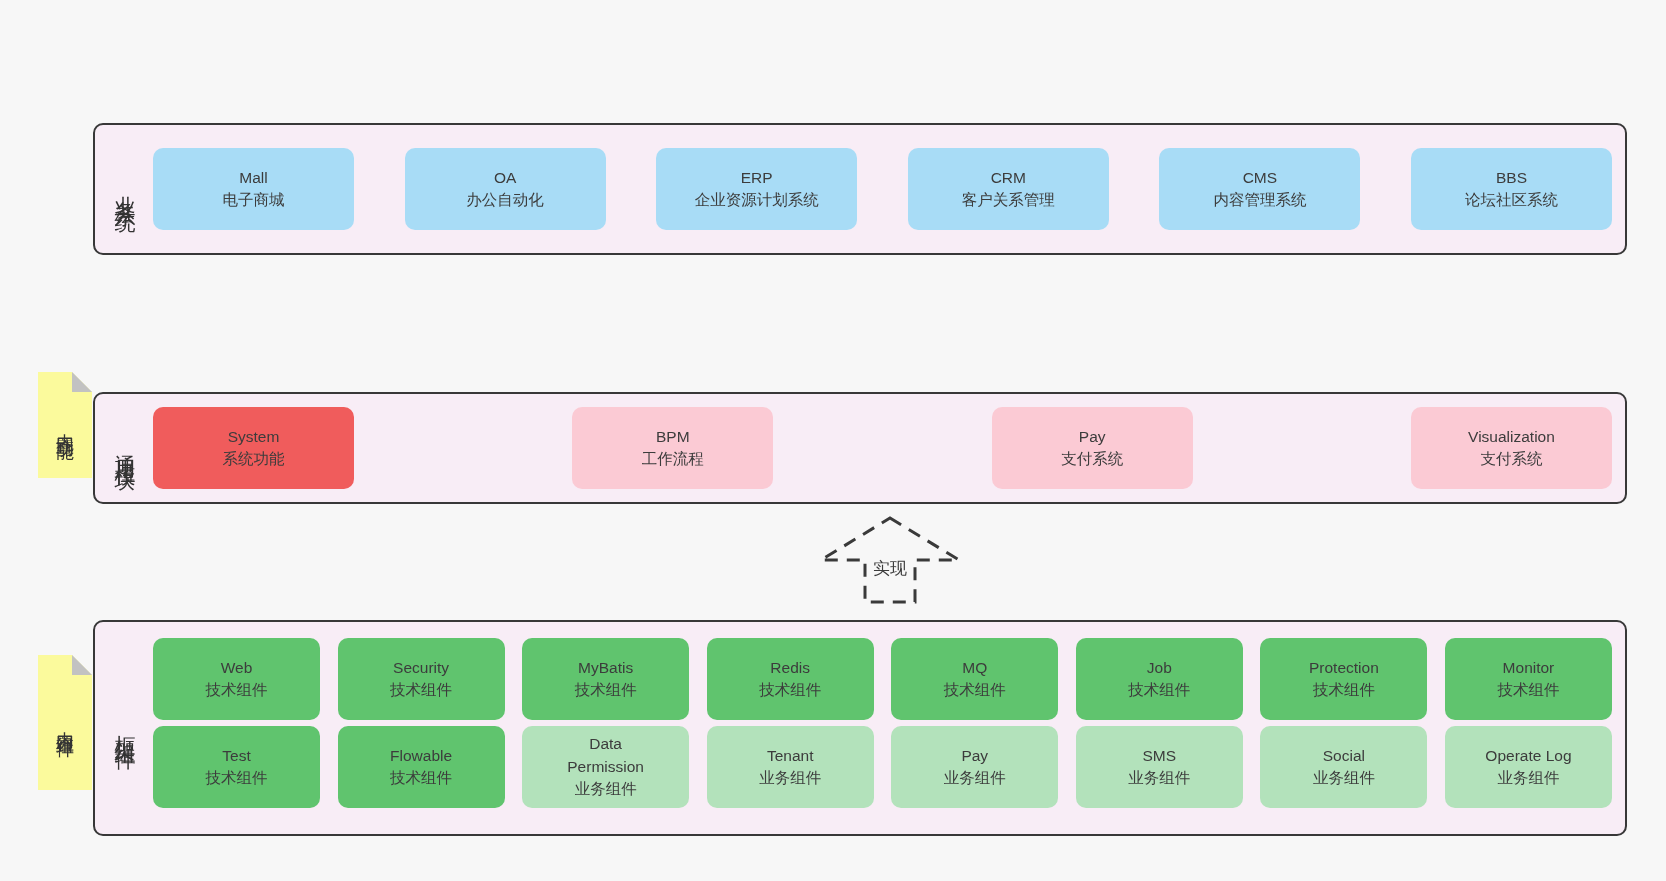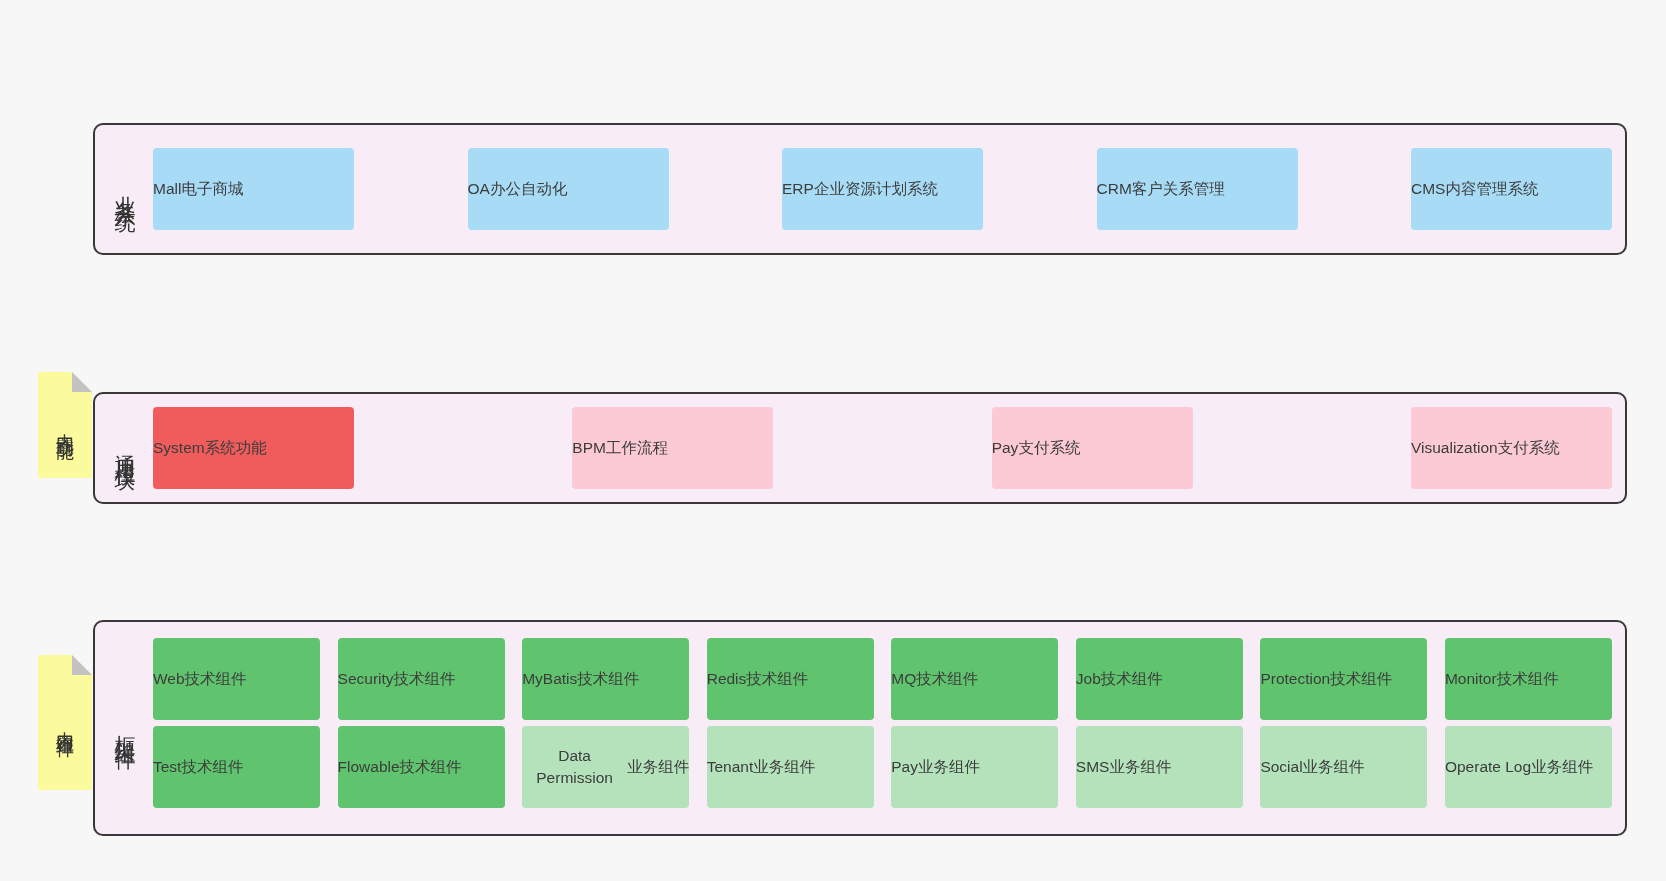--- a/index.html
+++ b/index.html
@@ -20,22 +20,22 @@
 
   .band-label{position:absolute;left:16px;top:50%;transform:translateY(-50%);
         writing-mode:vertical-lr;text-orientation:upright;font-size:21px;
         letter-spacing:5px;color:#333;}
 
   .box-row{position:absolute;left:58px;right:13px;display:flex;justify-content:space-between;}
   .vcenter{top:50%;transform:translateY(-50%);}
   #band3 .row1{top:16px;}
   #band3 .row2{top:104px;}
 
-  .box{height:80px;border-radius:4px;display:flex;flex-direction:row;
-       align-items:center;text-align:center;
+  .box{height:80px;border-radius:10px;display:flex;flex-direction:column;
+       justify-content:center;align-items:center;text-align:center;
        line-height:1.45;font-size:15.5px;color:var(--text);box-sizing:border-box;}
   .box.wide{width:201px;height:82px;}
   .box.small{width:167px;height:82px;}
   .blue{background:var(--blue);} .red{background:var(--red);}
   .pink{background:var(--pink);margin-left:48px;} .green{background:var(--green);}
   .lightgreen{background:var(--light_green);}
   .box-name.narrow{display:block;width:92px;margin:0 auto;}
 
   .arrow{position:absolute;width:144px;height:90px;}
   #arrow1{left:805px;top:269px;}
@@ -77,20 +77,24 @@
         <div class="box-sub">企业资源计划系统</div>
       </div>
       <div class="box wide blue">
         <div class="box-name">CRM</div>
         <div class="box-sub">客户关系管理</div>
       </div>
       <div class="box wide blue">
         <div class="box-name">CMS</div>
         <div class="box-sub">内容管理系统</div>
       </div>
+      <div class="box wide blue">
+        <div class="box-name">BBS</div>
+        <div class="box-sub">论坛社区系统</div>
+      </div>
     </div>
   </div>
 
 
   <div class="note" id="note2">
     <div class="note-text">内置功能</div>
   </div>
 
   <div class="band" id="band2">
     <div class="band-label">通用模块</div>
@@ -107,20 +111,26 @@
         <div class="box-name">Pay</div>
         <div class="box-sub">支付系统</div>
       </div>
       <div class="box wide pink">
         <div class="box-name">Visualization</div>
         <div class="box-sub">支付系统</div>
       </div>
     </div>
   </div>
 
+  <div class="arrow" id="arrow2">
+    <svg width="144" height="90" viewBox="0 0 144 90">
+      <polygon points="72,3 141,45 97,45 97,87 47,87 47,45 3,45"></polygon>
+    </svg>
+    <div class="arrow-label">实现</div>
+  </div>
 
   <div class="note" id="note3">
     <div class="note-text">内置组件</div>
   </div>
 
   <div class="band" id="band3">
     <div class="band-label">框架组件</div>
     <div class="box-row row1">
       <div class="box small green">
         <div class="box-name">Web</div>

